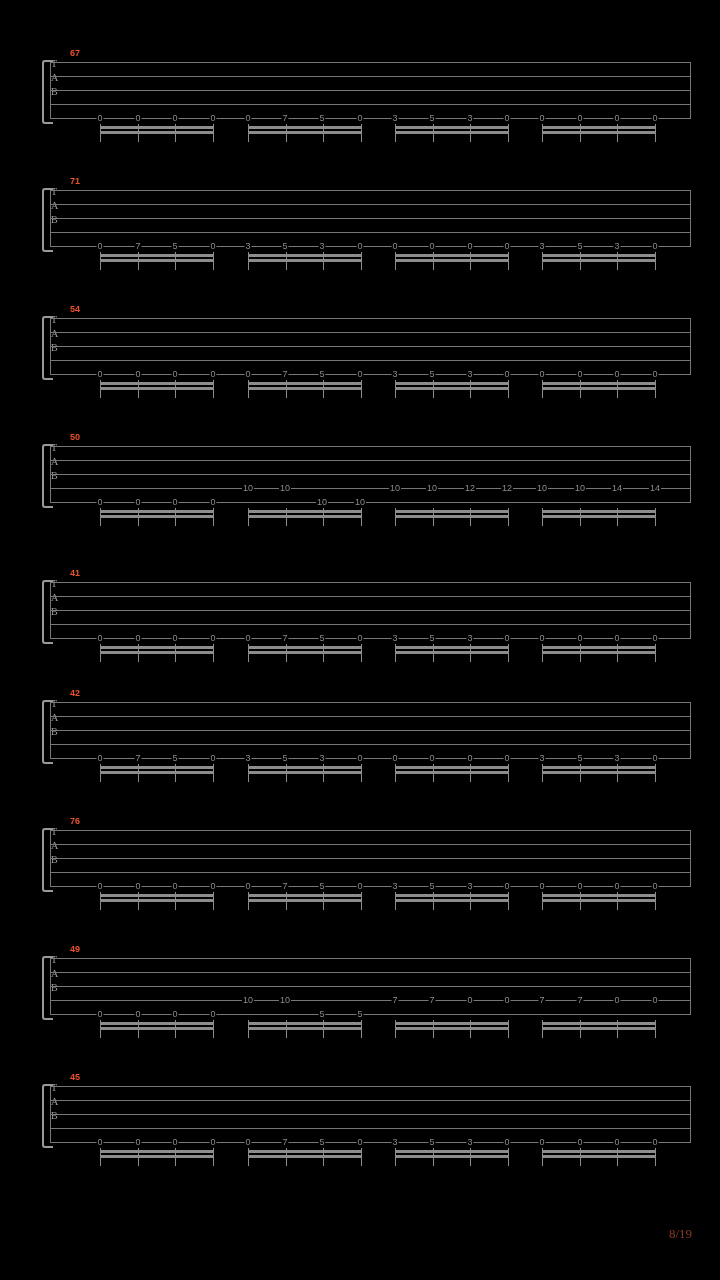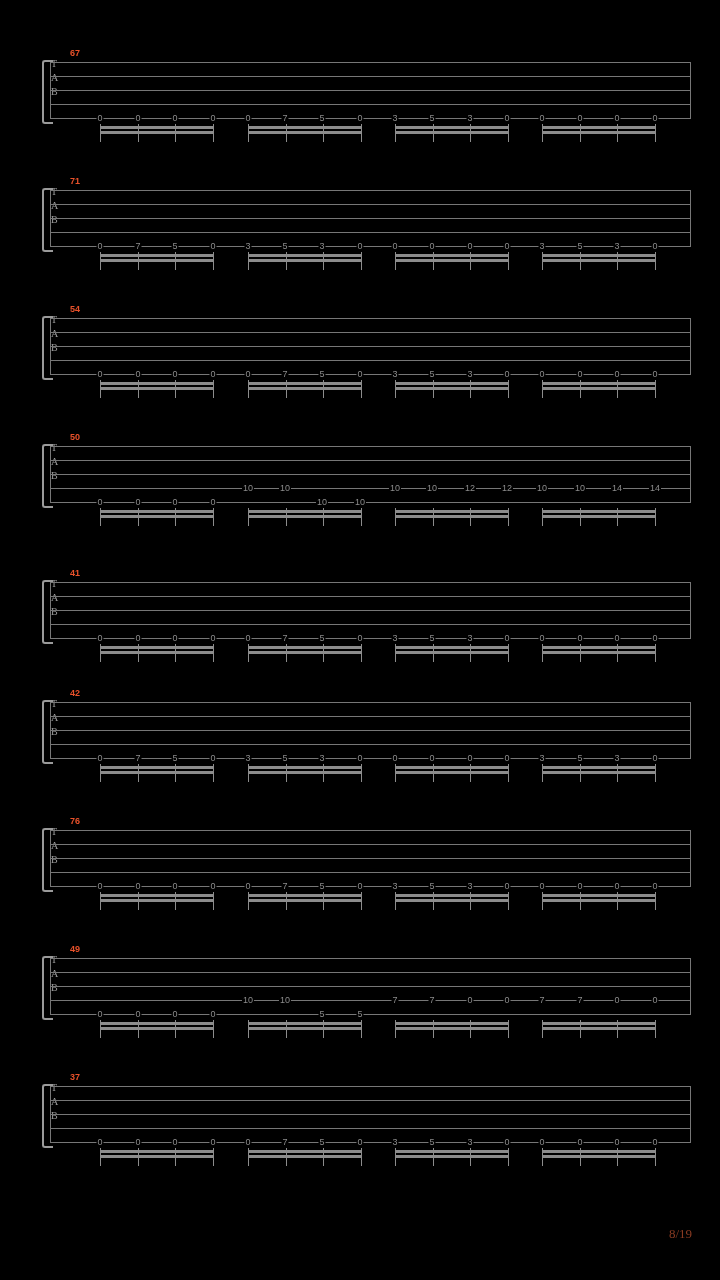--- a/index.html
+++ b/index.html
@@ -656,21 +656,21 @@
       <div class="beam-group" style="left: 502px; top: 76px; width: 113px;">
         <div class="beam" style="width: 113px;"></div>
         <div class="beam2" style="width: 113px;"></div>
         <div class="stem" style="left: 0px;"></div>
         <div class="stem" style="left: 37.5px;"></div>
         <div class="stem" style="left: 75px;"></div>
         <div class="stem" style="left: 113px;"></div>
       </div>
     </div>
     <div class="measure" style="top: 1072px;">
-      <div class="measure-number">37</div>
+      <div class="measure-number">45</div>
       <div class="bracket"></div>
       <div class="tab-label">
         <span>T</span>
         <span>A</span>
         <span>B</span>
       </div>
       <div class="staff">
         <div class="staff-line l0"></div>
         <div class="staff-line l1"></div>
         <div class="staff-line l2"></div>

